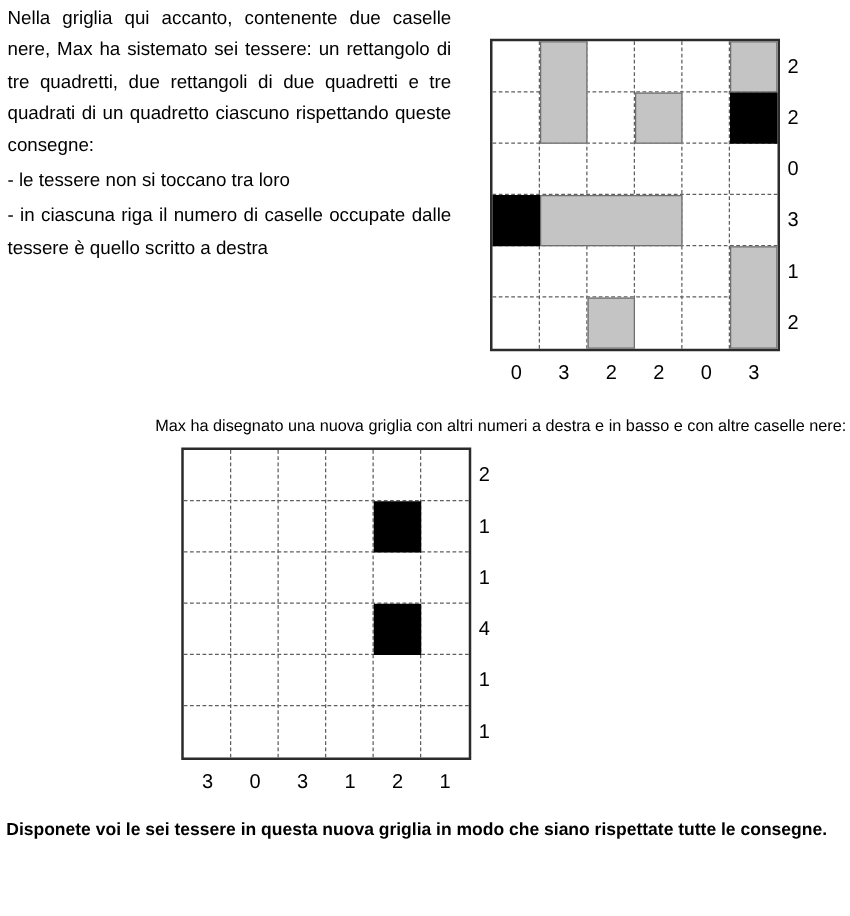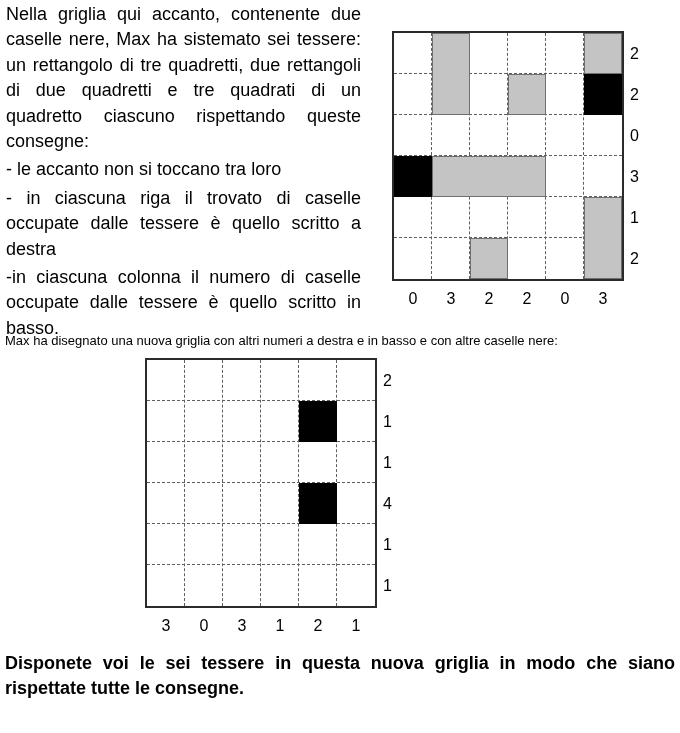--- a/index.html
+++ b/index.html
@@ -11,36 +11,36 @@
     font-family:"Liberation Sans", sans-serif;
     overflow:hidden;
   }
 
   
   .intro {
     position:absolute; left:6px; top:2px; width:371px;
   }
   .intro p {
     margin:0 16px 3px 0;
-    font-size:18px;
+    font-size:15px;
     line-height:25.4px;
     text-align:justify;
   }
   .mid-text {
     position:absolute; left:5px; top:332px; width:672px;
     font-size:13px; line-height:18px;
-    text-align:left;
+    text-align:right;
   }
   .closing {
     position:absolute; left:5px; top:651px; width:670px;
     font-weight:bold;
   }
   .closing p {
     margin:0 0 6px 0;
-    font-size:18px;
+    font-size:14px;
     line-height:25px;
     text-align:justify;
   }
 
   
   .grid-figure { position:absolute; }
   .grid-figure.first  { left:392px; top:31px;  }
   .grid-figure.second { left:145px; top:358px; }
 
   .grid-box {
@@ -68,23 +68,22 @@
   .col-label {
     position:absolute; top:258px; width:38px; height:20px;
     line-height:20px; font-size:16px; text-align:center;
   }
 </style>
 </head>
 <body>
 
 <div class="intro">
   <p>Nella griglia qui accanto, contenente due caselle nere, Max ha sistemato sei tessere: un rettangolo di tre quadretti, due rettangoli di due quadretti e tre quadrati di un quadretto ciascuno rispettando queste consegne:</p>
-  <p>- le accanto non si toccano tra loro</p>
-  <p>- in ciascuna riga il trovato di caselle occupate dalle tessere è quello scritto a destra</p>
-  <p>-in ciascuna colonna il numero di caselle occupate dalle tessere è quello scritto in basso.</p>
+  <p>- le tessere non si toccano tra loro</p>
+  <p>- in ciascuna riga il numero di caselle occupate dalle tessere è quello scritto a destra</p>
 </div>
 
 <div class="grid-figure first" id="grid-0">
     <div class="grid-box">
       <div class="vline" style="left: 37px;"></div>
       <div class="vline" style="left: 75px;"></div>
       <div class="vline" style="left: 113px;"></div>
       <div class="vline" style="left: 151px;"></div>
       <div class="vline" style="left: 189px;"></div>
       <div class="hline" style="top: 40px;"></div>

